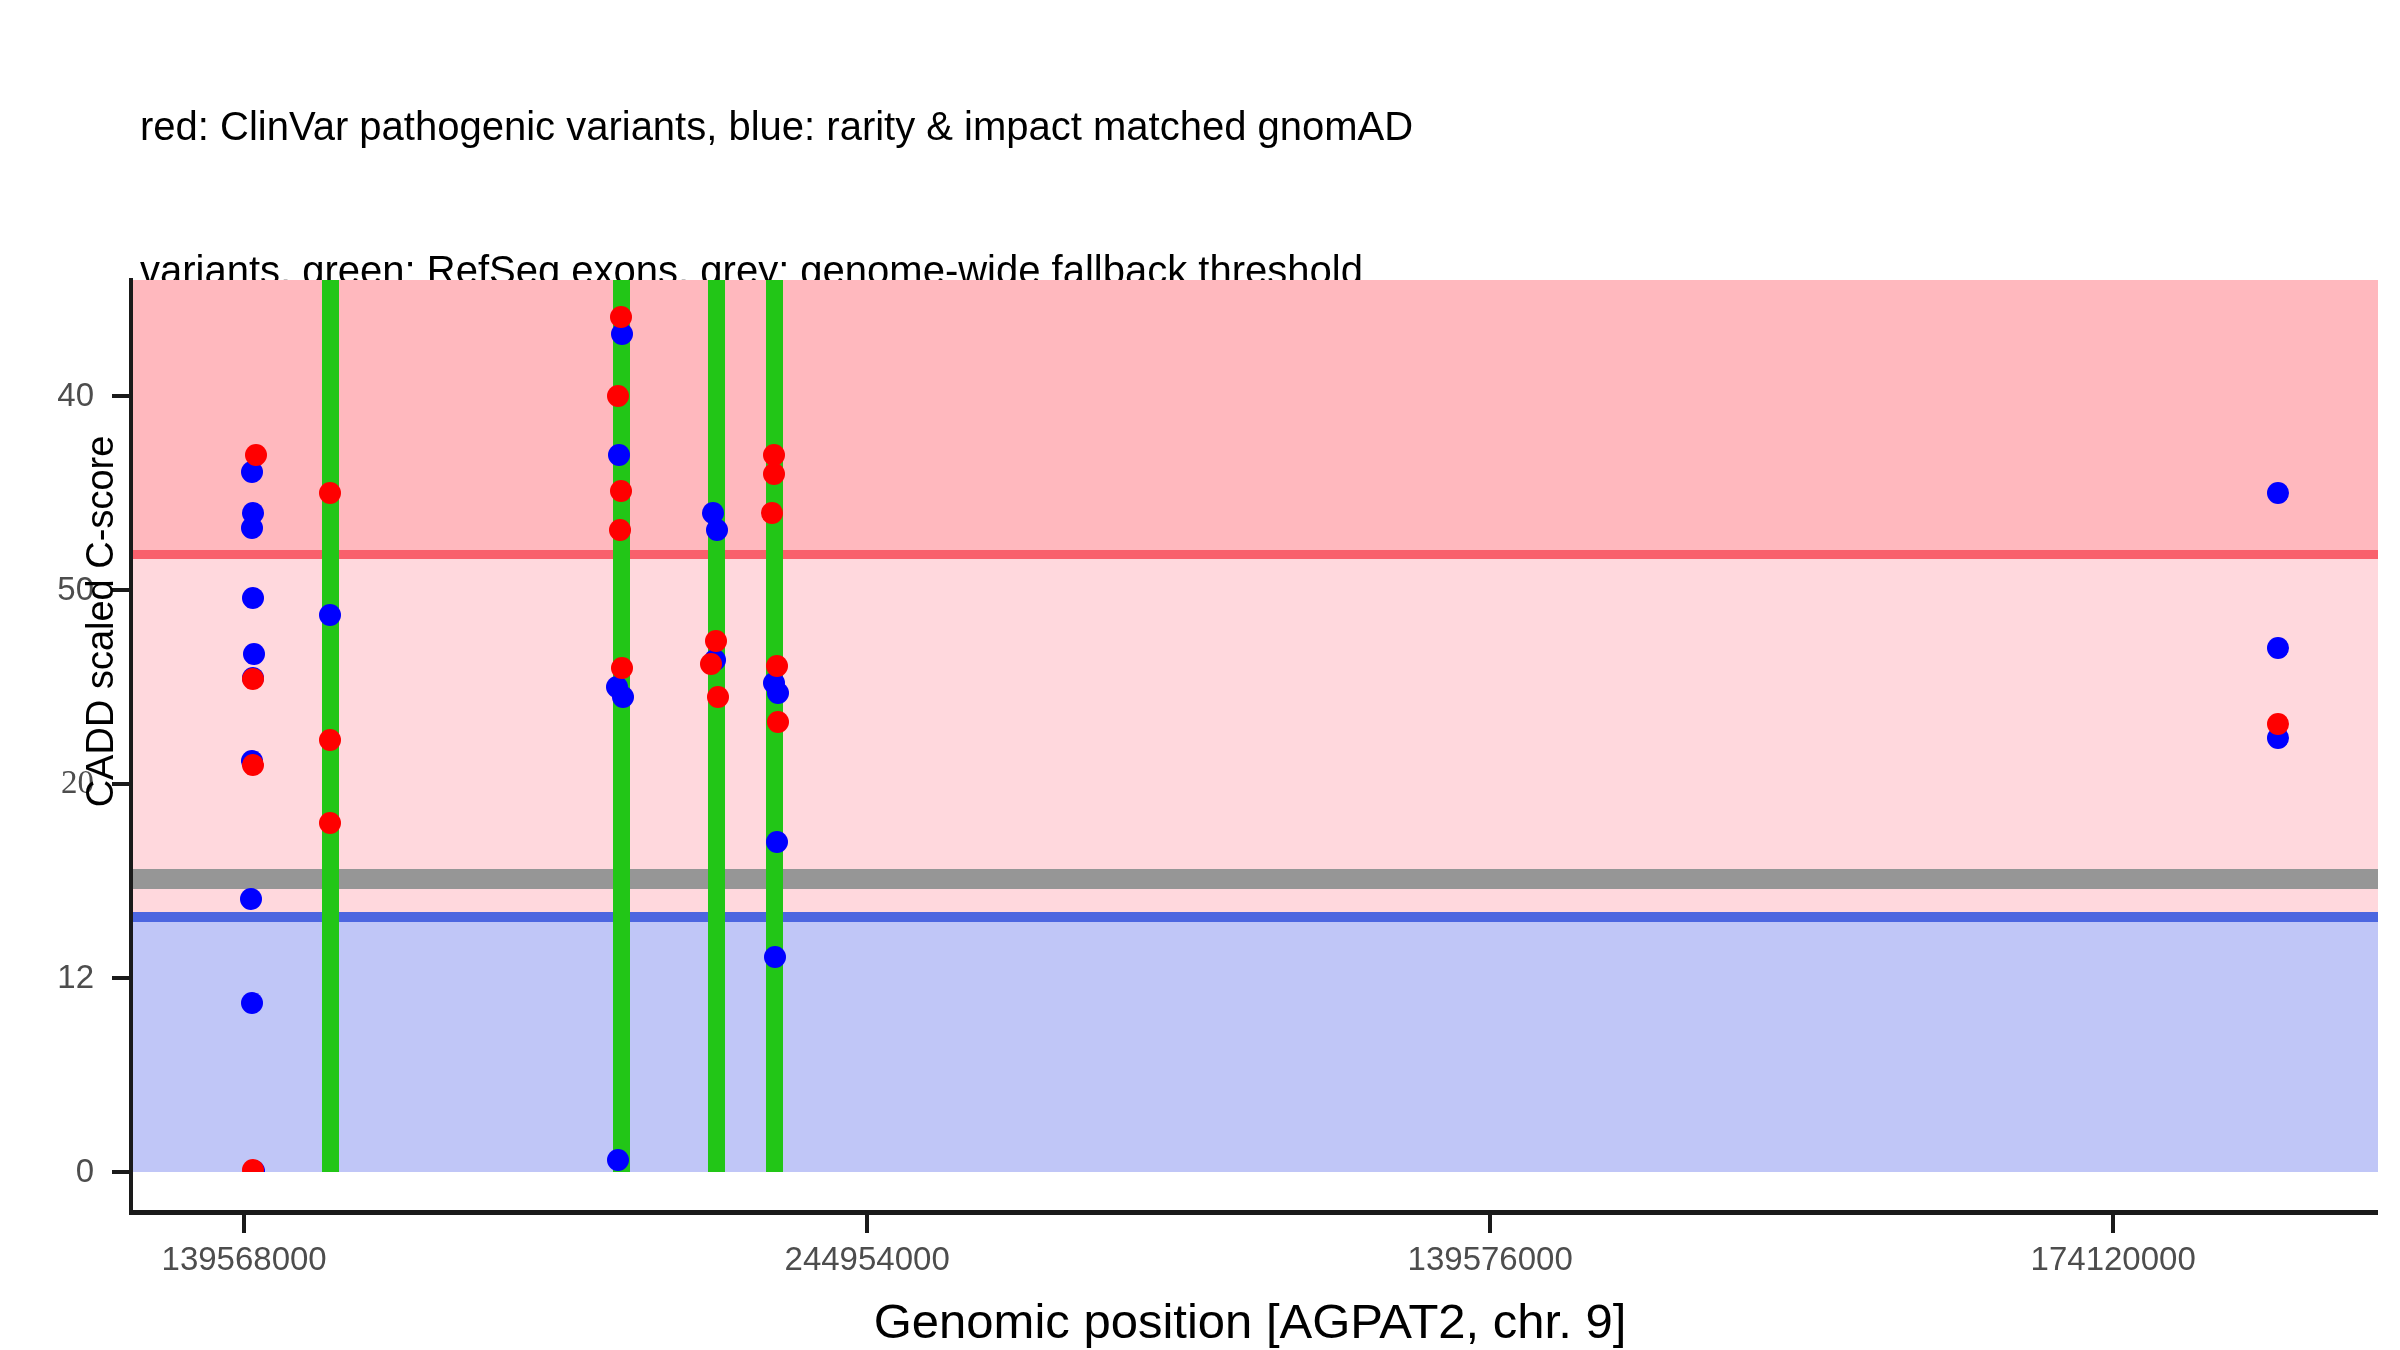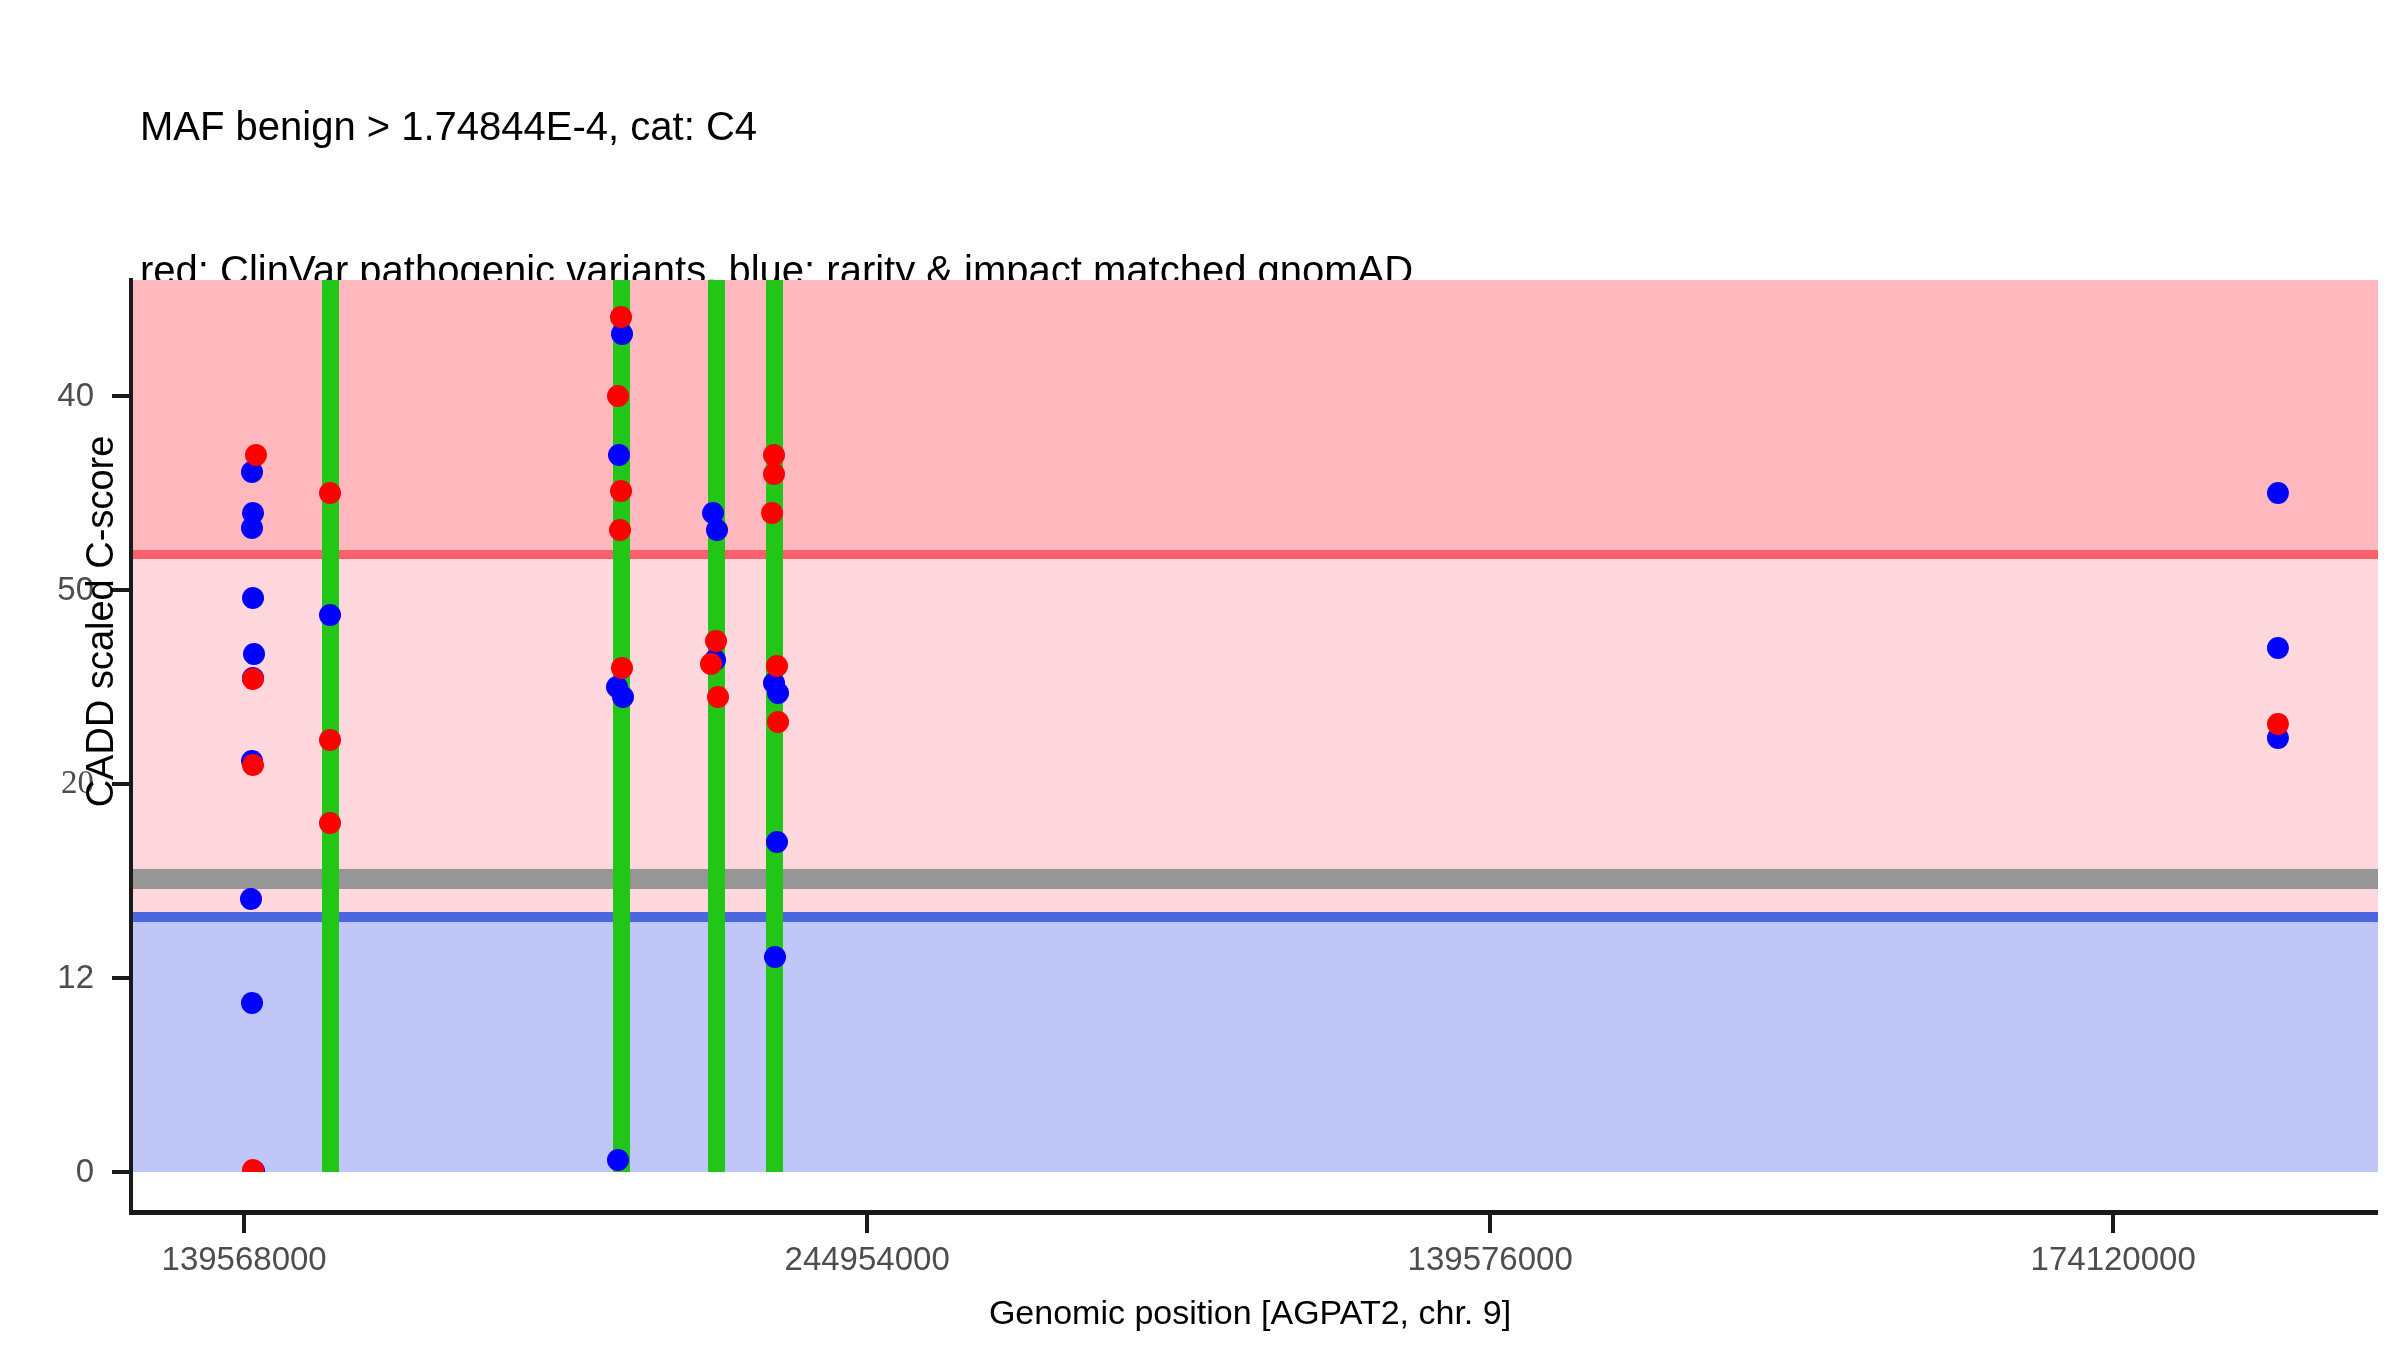--- a/index.html
+++ b/index.html
@@ -82,28 +82,27 @@
     transform:rotate(-90deg);
     transform-origin:center center;
     text-align:center;
     font-size:38px;color:#000000;
   }
   #xlab{
     position:absolute;
     left:600px;top:1293px;
     width:1300px;
     text-align:center;
-    font-size:34px;color:#000000;
+    font-size:49px;color:#000000;
   }
 </style>
 </head>
 <body>
 
 <div id="title-block">
-  <div>MAF benign &gt; 1.74844E-4, cat: C4</div>
   <div>red: ClinVar pathogenic variants, blue: rarity &amp; impact matched gnomAD</div>
   <div>variants, green: RefSeq exons, grey: genome-wide fallback threshold</div>
 </div>
 
 <div id="plot-area">
   <div id="panel">
       <div class="band" style="background: rgb(255, 184, 190); top: 0px; height: 279.235px;"></div>
       <div class="band" style="background: rgb(249, 96, 108); top: 269.539px; height: 19.3913px;"></div>
       <div class="band" style="background: rgb(255, 216, 221); top: 279.235px; height: 363.199px;"></div>
       <div class="band" style="background: rgb(150, 150, 150); top: 589.496px; height: 19.3913px;"></div>

